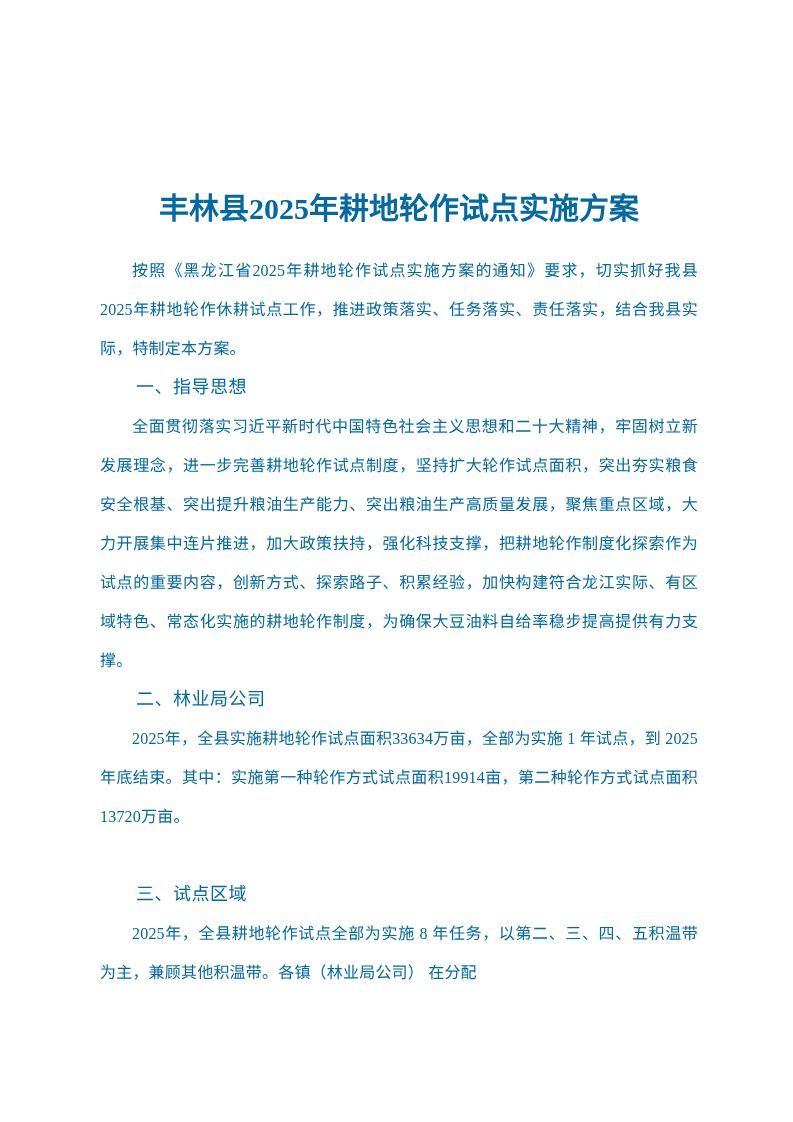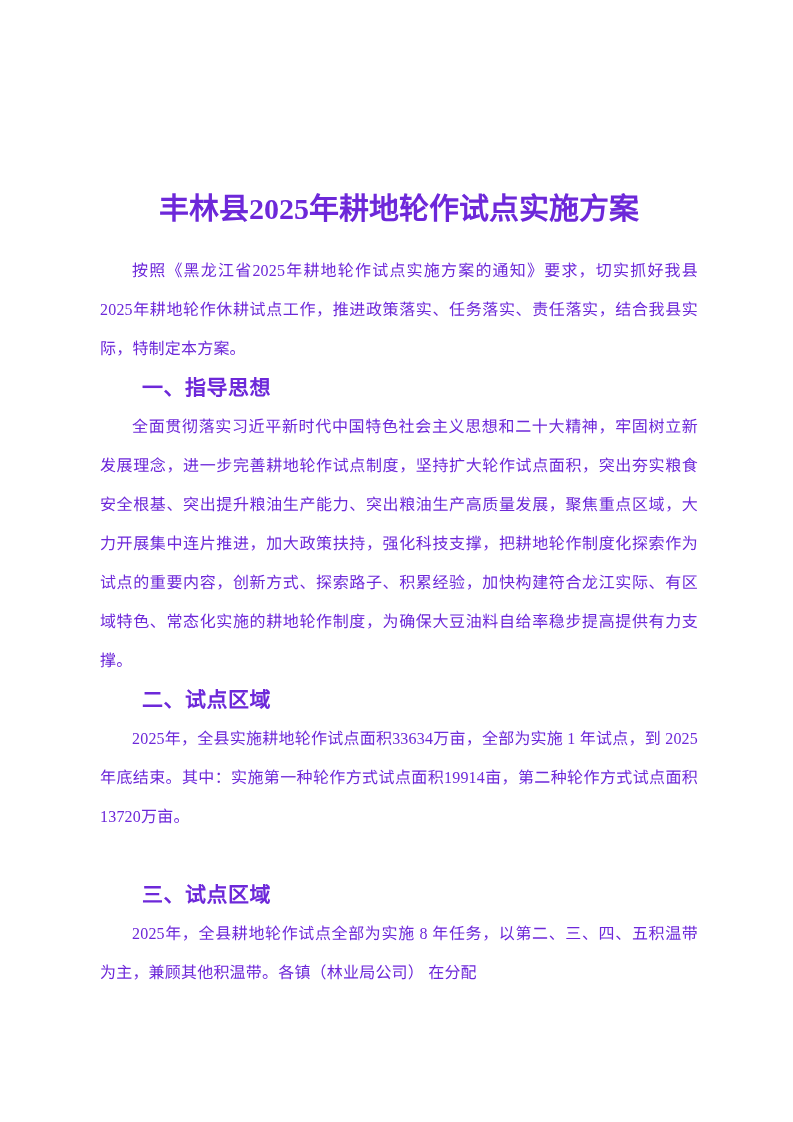--- a/index.html
+++ b/index.html
@@ -8,21 +8,21 @@
     background: #ffffff;
   }
   .doc-page {
     position: relative;
     width: 793px;
     height: 1122px;
     margin: 0 auto;
     background: #ffffff;
     box-sizing: border-box;
     padding: 188px 95px 0 100px;
-    color: #6d28d9;
+    color: #0369a1;
     font-family: "Liberation Serif", "DejaVu Serif", serif;
     overflow: hidden;
   }
   .doc-title {
     margin: 0 0 21px 0;
     font-size: 30px;
     line-height: 42px;
     font-weight: bold;
     text-align: center;
     letter-spacing: 0px;
@@ -32,44 +32,44 @@
     margin: 0;
     font-size: 16px;
     line-height: 39px;
     text-align: justify;
     text-justify: inter-ideograph;
     text-indent: 2em;
     letter-spacing: 0.2px;
   }
   .doc-heading {
     margin: 0;
-    font-size: 21px;
+    font-size: 18px;
     line-height: 39px;
-    font-weight: bold;
+    font-weight: normal;
     text-indent: 2em;
     font-family: "Liberation Sans", "DejaVu Sans", sans-serif;
     letter-spacing: 0.5px;
   }
   .blank-line {
     height: 39px;
   }
 </style>
 </head>
 <body>
 
 <div class="doc-page">
   <h1 class="doc-title">丰林县2025年耕地轮作试点实施方案</h1>
 
   <p class="doc-para">按照《黑龙江省2025年耕地轮作试点实施方案的通知》要求，切实抓好我县2025年耕地轮作休耕试点工作，推进政策落实、任务落实、责任落实，结合我县实际，特制定本方案。</p>
 
   <h2 class="doc-heading">一、指导思想</h2>
 
   <p class="doc-para">全面贯彻落实习近平新时代中国特色社会主义思想和二十大精神，牢固树立新发展理念，进一步完善耕地轮作试点制度，坚持扩大轮作试点面积，突出夯实粮食安全根基、突出提升粮油生产能力、突出粮油生产高质量发展，聚焦重点区域，大力开展集中连片推进，加大政策扶持，强化科技支撑，把耕地轮作制度化探索作为试点的重要内容，创新方式、探索路子、积累经验，加快构建符合龙江实际、有区域特色、常态化实施的耕地轮作制度，为确保大豆油料自给率稳步提高提供有力支撑。</p>
 
-  <h2 class="doc-heading">二、试点区域</h2>
+  <h2 class="doc-heading">二、林业局公司</h2>
 
   <p class="doc-para">2025年，全县实施耕地轮作试点面积33634万亩，全部为实施 1 年试点，到 2025年底结束。其中：实施第一种轮作方式试点面积19914亩，第二种轮作方式试点面积13720万亩。</p>
 
   <div class="blank-line"></div>
 
   <h2 class="doc-heading">三、试点区域</h2>
 
   <p class="doc-para">2025年，全县耕地轮作试点全部为实施 8 年任务，以第二、三、四、五积温带为主，兼顾其他积温带。各镇（林业局公司） 在分配</p>
 </div>
 

